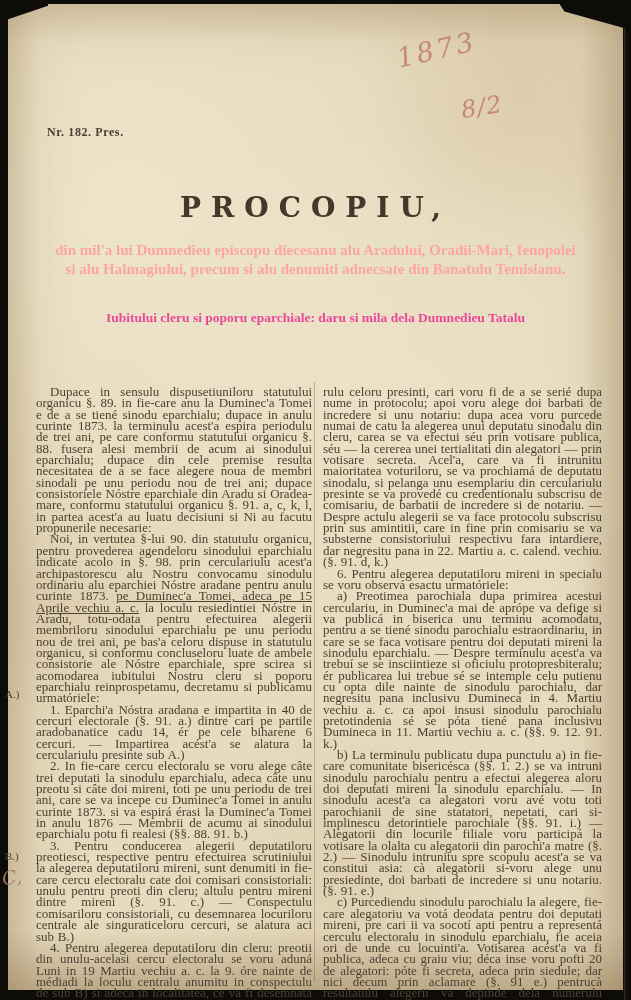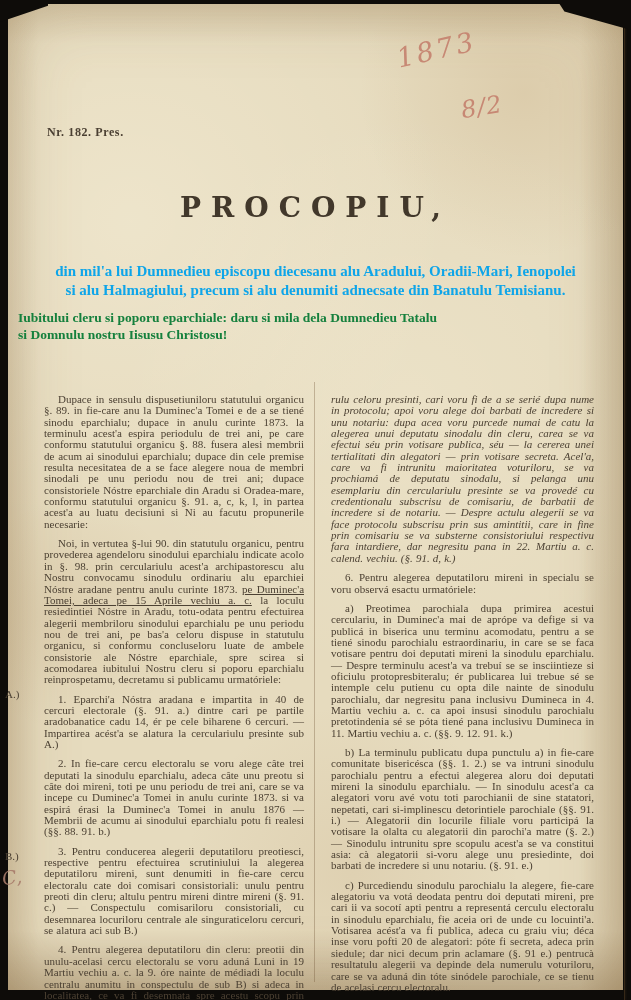--- a/index.html
+++ b/index.html
@@ -25,30 +25,30 @@
   .doc-number{position:absolute;left:47px;top:97px;font-size:12px;font-weight:bold;
          letter-spacing:0.6px;color:#4a3f32;margin-top:28px;}
   .hw{color:#c5816e;font-style:italic;font-family:"DejaVu Serif",serif;opacity:0.9;}
   .hw-year{position:absolute;left:396px;top:34px;font-size:27px;letter-spacing:3px;
          transform:rotate(-13deg);}
   .hw-frac{position:absolute;left:461px;top:93px;font-size:24px;transform:rotate(-9deg);
          letter-spacing:1px;}
   .title{position:absolute;left:8px;top:191px;width:615px;text-align:center;
          font-family:"DejaVu Serif",serif;font-weight:bold;font-size:28px;
          letter-spacing:10px;color:#42382b;}
-  .subtitle{position:absolute;left:18px;top:262px;width:595px;text-align:center;
-         font-weight:bold;font-size:15px;line-height:18.5px;color:#0ea5e9;}
-  .salutation{position:absolute;left:18px;top:310px;width:595px;
-         font-weight:bold;font-size:13.5px;line-height:16.5px;color:#15803d;}
+  .subtitle{position:absolute;left:18px;top:241px;width:595px;text-align:center;
+         font-weight:bold;font-size:15px;line-height:18.5px;color:#fca5a5;}
+  .salutation{position:absolute;left:18px;top:310px;width:595px;text-align:center;
+         font-weight:bold;font-size:13.5px;line-height:16.5px;color:#ec4899;}
   .col{position:absolute;top:386px;}
   .col-left{left:36px;width:276px;}
   .col-right{left:323px;width:279px;}
-  .col p{margin:8px;text-align:justify;font-size:11px;line-height:11.35px;
+  .col p{margin:0;text-align:justify;font-size:13px;line-height:11.35px;
          color:#4c4133;text-indent:14px;word-spacing:0.4px;}
-  .col p.no-indent{text-indent:0;font-style:italic;}
+  .col p.no-indent{text-indent:0;}
   .col .u{text-decoration:underline;text-underline-offset:1px;}
   .col-divider{position:absolute;left:314px;top:382px;height:600px;width:1px;
          background:rgba(104,76,44,0.32);}
   .margin-mark{position:absolute;font-size:11px;color:#4c4133;}
   .mark-a{left:5px;top:688px;}
   .mark-b{left:5px;top:850px;}
   .hw-c{position:absolute;left:2px;top:866px;font-size:19px;transform:rotate(-8deg);
          color:#a87c6b;}
 </style>
 </head>
@@ -67,21 +67,20 @@
 
   <div class="title">PROCOPIU,</div>
 
   <div class="subtitle">
     <div>din mil'a lui Dumnedieu episcopu diecesanu alu Aradului, Oradii-Mari, Ienopolei</div>
     <div>si alu Halmagiului, precum si alu denumiti adnecsate din Banatulu Temisianu.</div>
   </div>
 
   <div class="salutation">
     <div>Iubitului cleru si poporu eparchiale: daru si mila dela Dumnedieu Tatalu</div>
-    <div>si Domnulu nostru Iisusu Christosu!</div>
   </div>
 
   <div class="col-divider"></div>
 
   <div class="margin-mark mark-a">A.)</div>
   <div class="margin-mark mark-b">B.)</div>
   <div class="hw hw-c">C,</div>
 
   <div class="col col-left" id="col-left">
       <p><span>Dupace in sensulu dispusetiuniloru statutului organicu §. 89. in fie-care anu la Duminec'a Tomei e de a se tiené sinodu eparchialu; dupace in anulu curinte 1873. la terminulu acest'a espira periodulu de trei ani, pe care conformu statutului organicu §. 88. fusera alesi membrii de acum ai sinodului eparchialu; dupace din cele premise resulta necesitatea de a se face alegere noua de membri sinodali pe unu periodu nou de trei ani; dupace consistoriele Nóstre eparchiale din Aradu si Oradea-mare, conformu statutului organicu §. 91. a, c, k, l, in partea acest'a au luatu decisiuni si Ni au facutu propunerile necesarie:</span></p>

